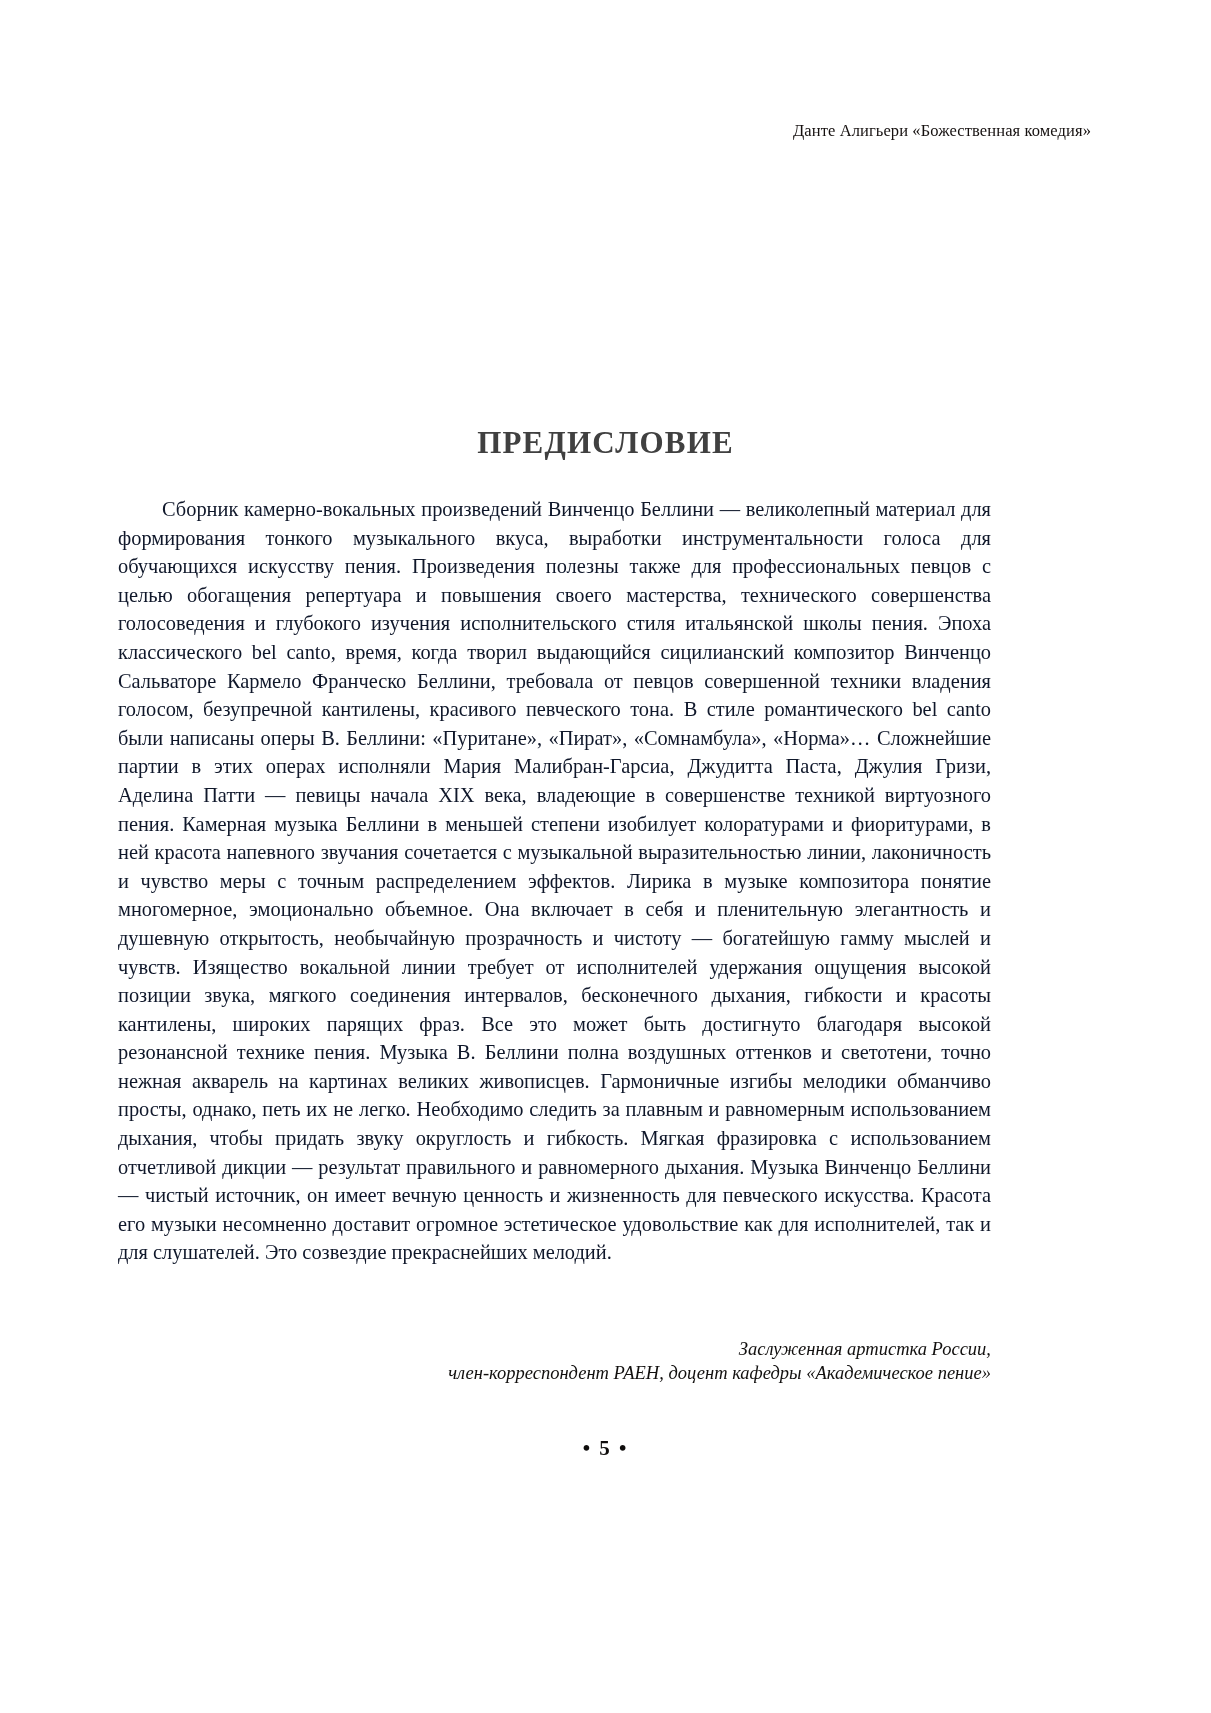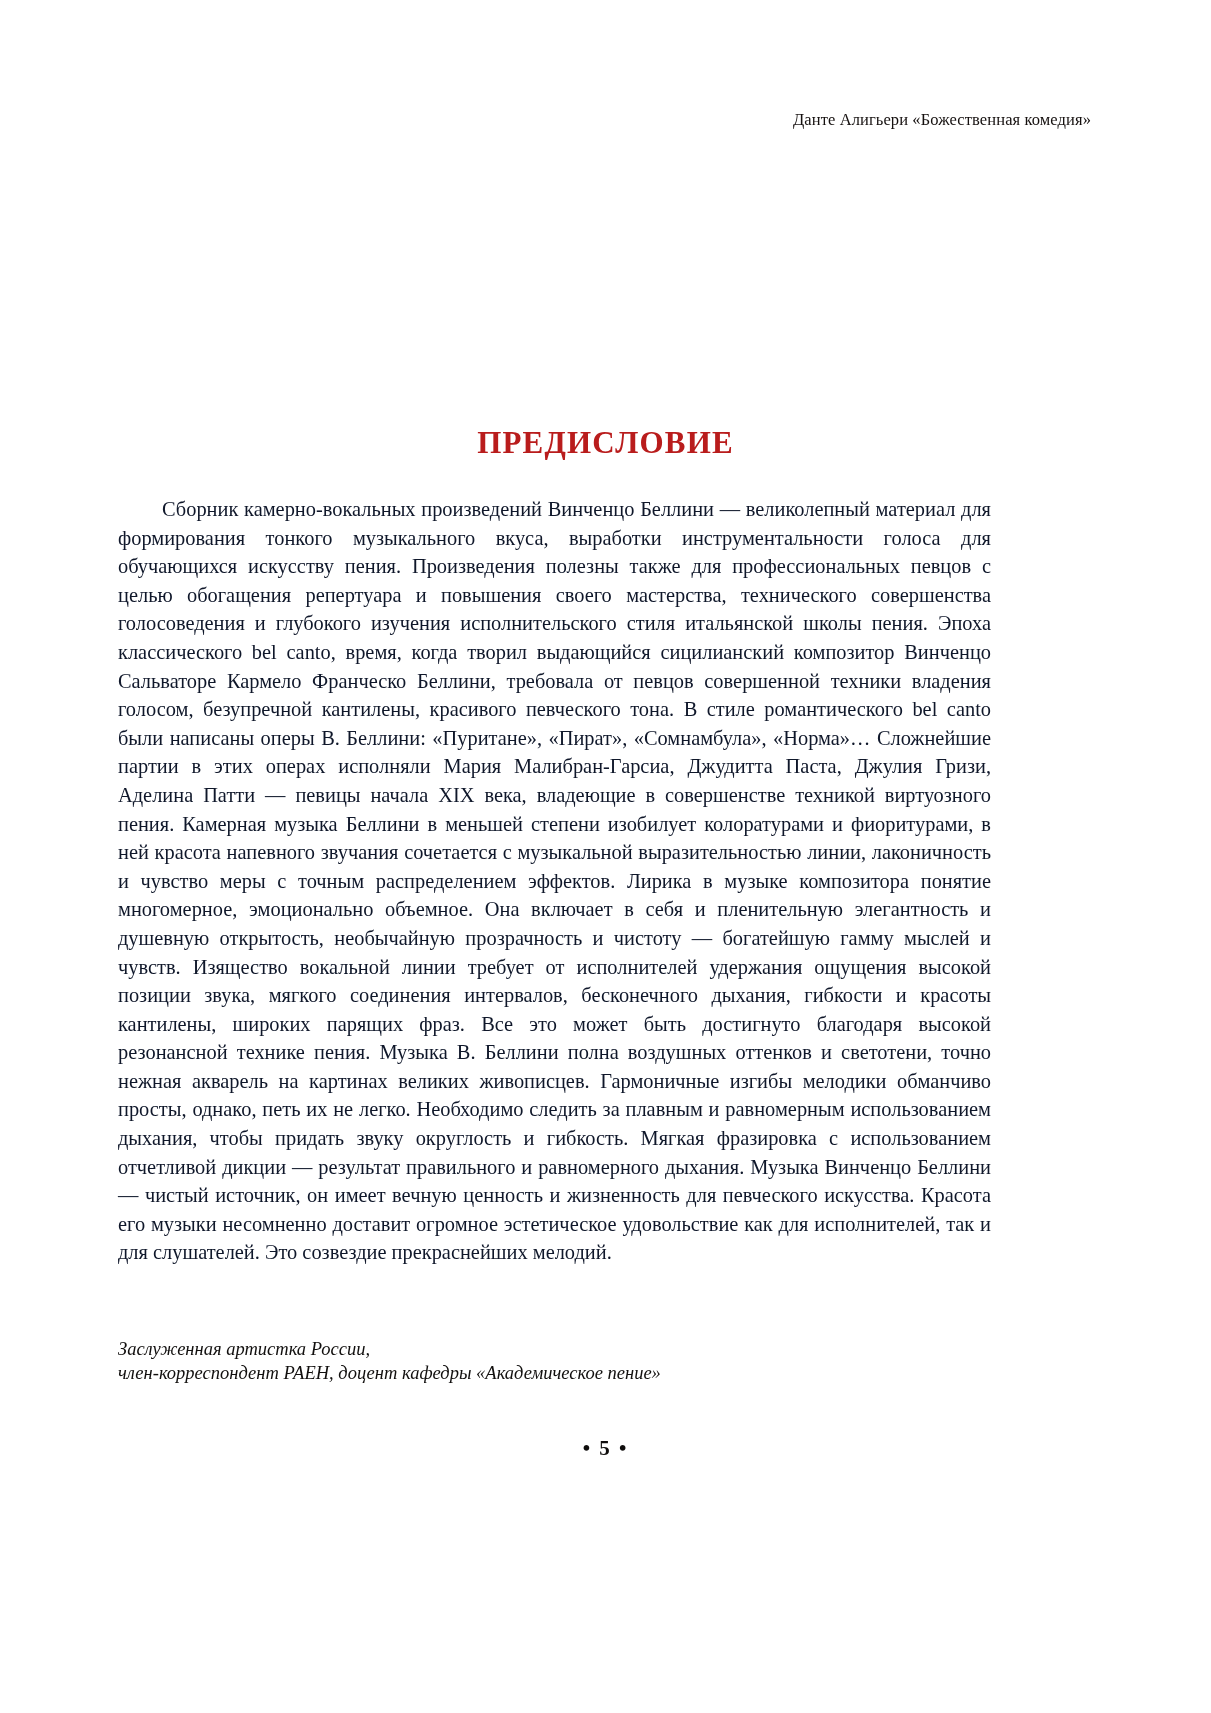--- a/index.html
+++ b/index.html
@@ -35,52 +35,54 @@
   }
   .epigraph .line1 {
     font-style: italic;
     font-size: 16.5px;
     letter-spacing: 0.1px;
   }
   .epigraph .line2 {
     font-style: normal;
     font-size: 16.5px;
     letter-spacing: 0.1px;
+    margin-top: 11px;
   }
   .title {
     position: absolute;
     left: 0;
     right: 0;
     top: 425px;
     text-align: center;
     font-family: "Liberation Serif", serif;
     font-weight: bold;
     font-size: 31px;
     letter-spacing: 1.2px;
-    color: #b91c1c;
+    color: #404040;
   }
   .body-text {
     position: absolute;
     left: 118px;
     top: 495px;
     width: 873px;
     text-align: justify;
     text-justify: inter-word;
     font-family: "Liberation Serif", serif;
     font-size: 20.4px;
     line-height: 28.6px;
     color: #0f172a;
     text-indent: 44px;
     hyphens: manual;
   }
   .signature {
     position: absolute;
     left: 118px;
     top: 1337px;
     width: 873px;
+    text-align: right;
     font-family: "Liberation Serif", serif;
     font-style: italic;
     font-size: 18.5px;
     line-height: 24px;
     color: #12100f;
   }
   .signature div {
     white-space: nowrap;
   }
   .folio {

